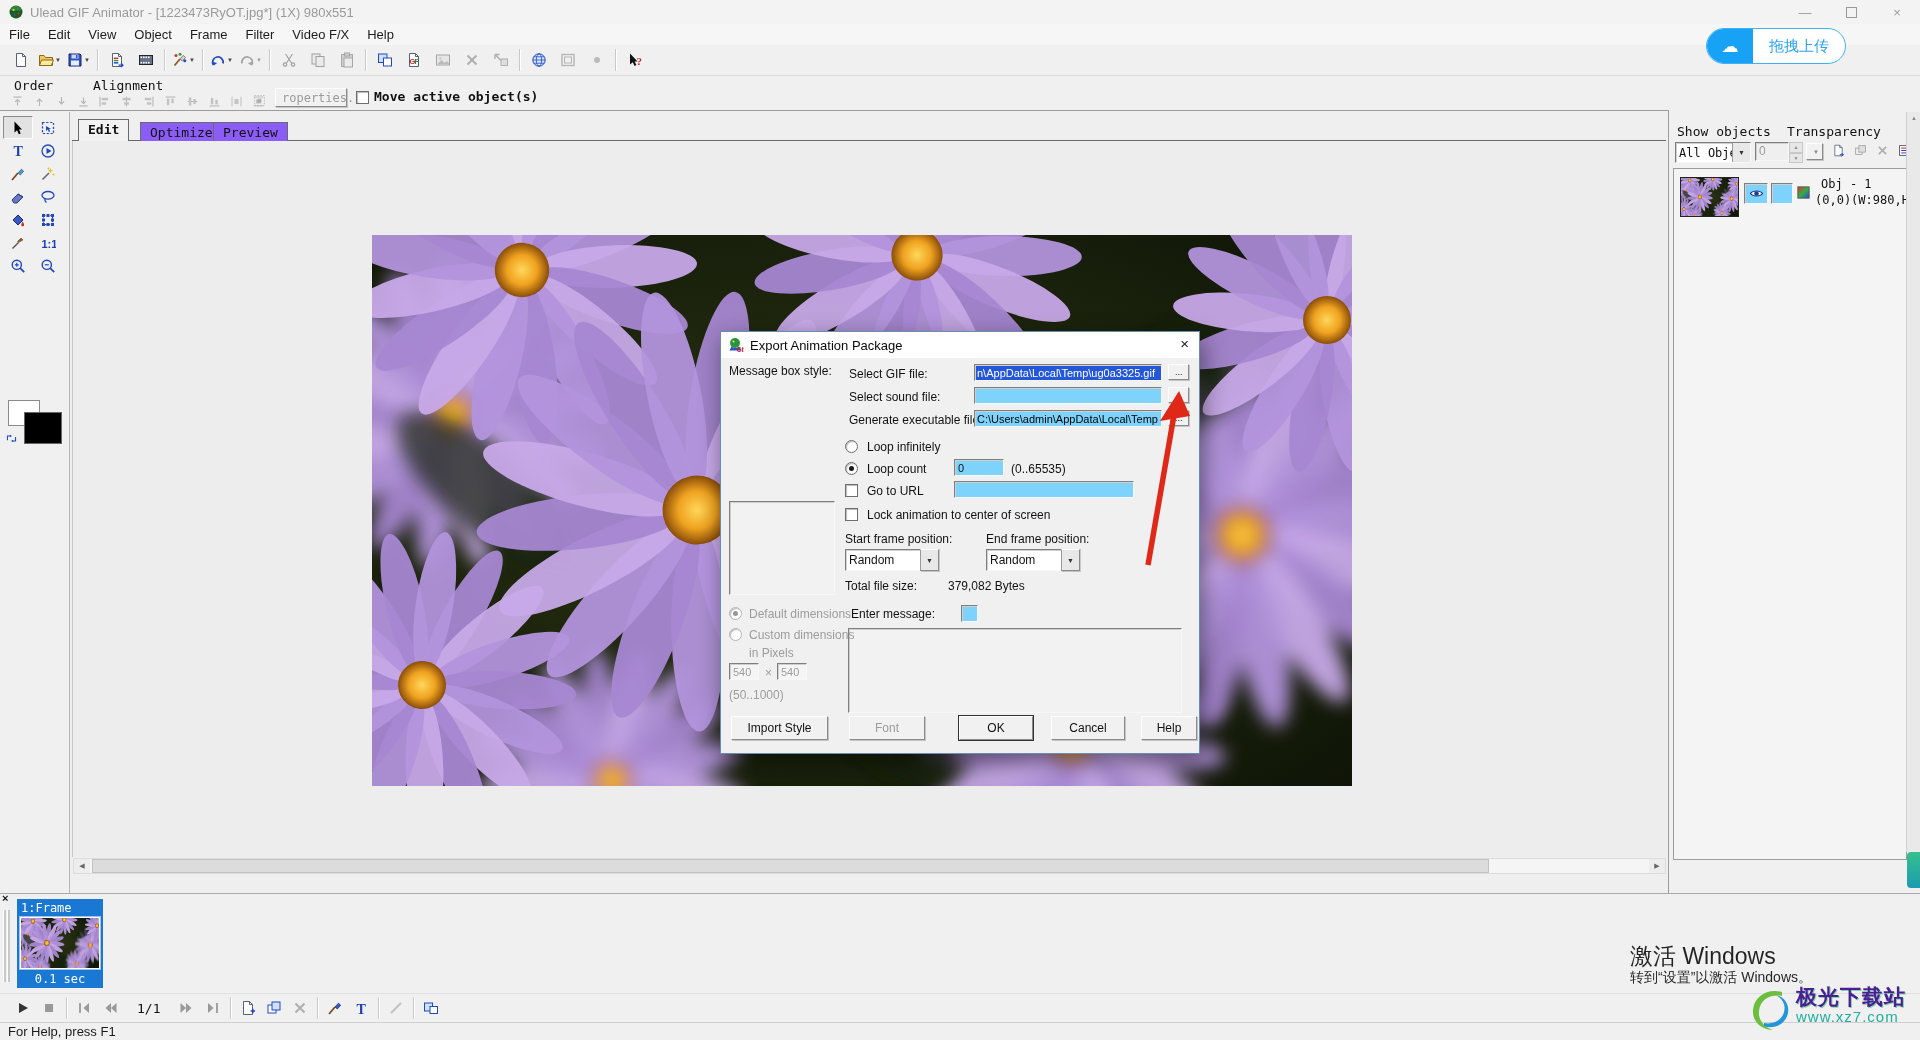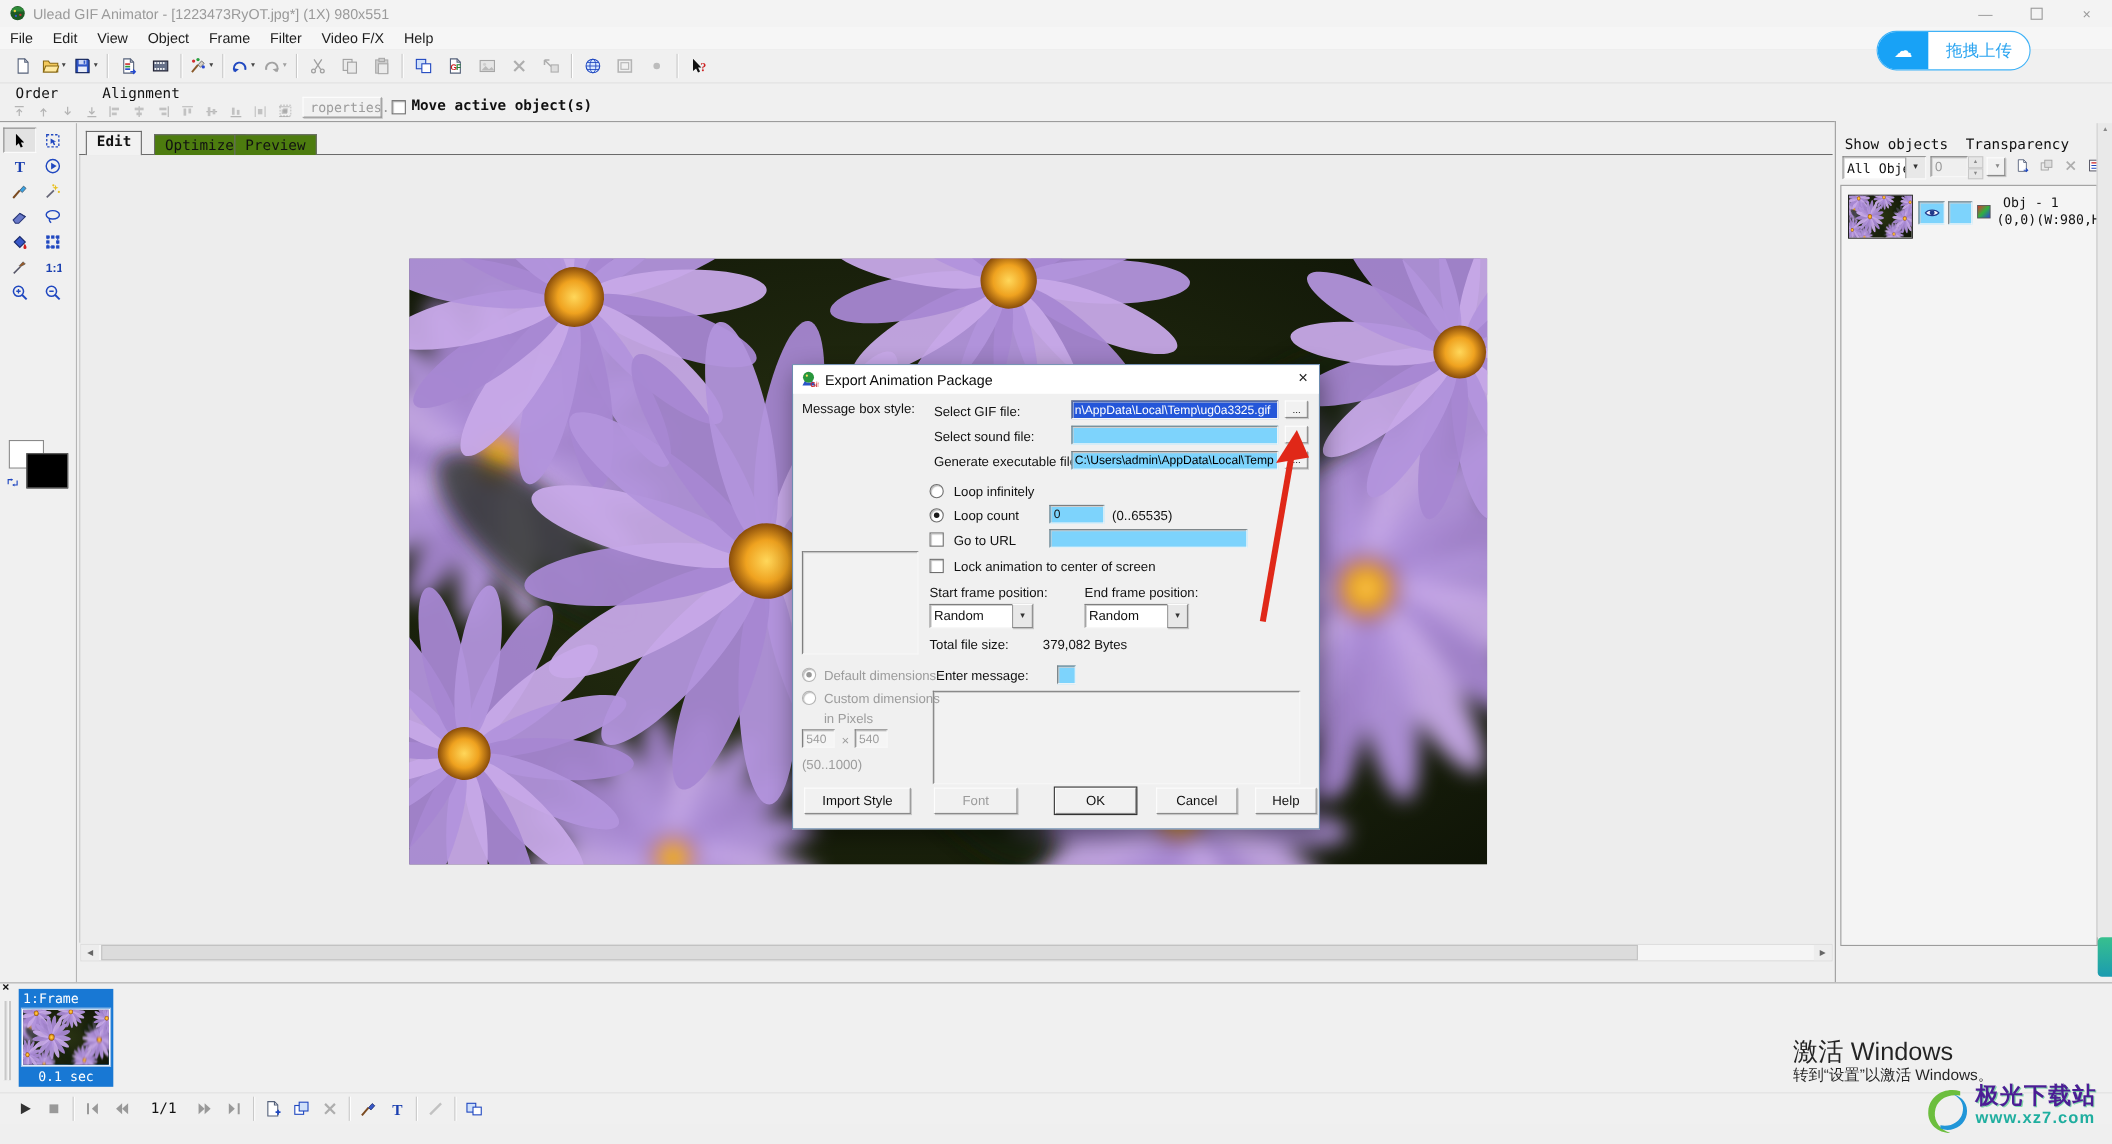--- a/index.html
+++ b/index.html
@@ -33,21 +33,21 @@
   button.ras.graytext{color:#9c9c9c;}
   .radio{display:inline-block;width:11px;height:11px;border-radius:50%;background:#fff;border:1px solid #6e6e6e;box-shadow:inset 1px 1px 1px #bbb;vertical-align:-2px;}
   .radio.on::after{content:"";display:block;width:5px;height:5px;border-radius:50%;background:#1a1a1a;margin:3px 0 0 3px;}
   .radio.disd{border-color:#b4b4b4;}
   .radio.disd.on::after{background:#969696;}
   .chk{display:inline-block;width:11px;height:11px;background:#fff;border:1px solid #6e6e6e;box-shadow:inset 1px 1px 1px #bbb;vertical-align:-2px;}
   .combo{display:flex;align-items:center;background:#fff;border:1px solid;border-color:#7f7f7f #f7f7f7 #f7f7f7 #7f7f7f;box-shadow:inset 1px 1px 0 #cfcfcf;}
   .combo .cval{flex:1;padding:1px 3px;font-size:12px;}
   .combo .cbtn{width:17px;height:100%;background:#e8e8e8;border-left:1px solid #9a9a9a;display:flex;align-items:center;justify-content:center;font-size:7px;color:#333;}
   
-  .tab{position:absolute;box-sizing:border-box;border:1px solid #6a6a6a;border-bottom:none;background:#4d7c0f;
+  .tab{position:absolute;box-sizing:border-box;border:1px solid #6a6a6a;border-bottom:none;background:#8b5cf6;
        font-family:"DejaVu Sans Mono",monospace;font-weight:bold;font-size:13px;padding:2px 9px 0 9px;}
   
   .dialog{left:720px;top:331px;width:478px;height:421px;background:#f0f0f0;border:1px solid #6d8cb0;
           box-shadow:3px 8px 22px rgba(0,0,0,.45);z-index:40;}
   .dlgtitle{position:absolute;left:0;top:0;width:100%;height:26px;background:#ffffff;display:flex;align-items:center;}
   .dlgtitle .t{font-size:13px;color:#0a0a0a;margin-left:6px;}
   .dlabel{position:absolute;font-size:12px;color:#111;white-space:nowrap;}
   .dlabel.gray{color:#9c9c9c;}
   .fld{position:absolute;font-size:11px;box-sizing:border-box;overflow:hidden;white-space:nowrap;}
   .lst{position:absolute;left:8px;top:58px;width:104px;height:103px;background:#fff;overflow:hidden;}
@@ -67,21 +67,21 @@
   .pbar .pos{font-size:13px;margin:0 14px;}
   .statusbar{left:0;top:1022px;width:1920px;height:18px;background:#f0f0f0;border-top:1px solid #cfcfcf;display:flex;align-items:center;padding-left:8px;box-sizing:border-box;font-size:13px;color:#1a1a1a;}
   
   .pill{left:1706px;top:28px;width:138px;height:34px;border:1px solid #3fb2f7;border-radius:18px;background:#fff;display:flex;overflow:hidden;z-index:30;}
   .pill .lft{width:46px;background:#18a2f6;display:flex;align-items:center;justify-content:center;color:#fff;font-size:17px;}
   .pill .rgt{flex:1;display:flex;align-items:center;justify-content:center;color:#2aa4f0;font-size:15px;}
   
   .activate{color:#000000;opacity:.85;z-index:70;pointer-events:none;}
   .logo{z-index:80;pointer-events:none;display:flex;align-items:flex-start;}
   .logoname{font-size:21px;font-weight:bold;color:#4c1d95;text-shadow:1px 1px 0 #7fd4a9;letter-spacing:1px;line-height:22px;}
-  .logourl{font-size:15px;font-weight:bold;color:#1fae9f;letter-spacing:1px;}
+  .logourl{font-size:15px;font-weight:normal;color:#1fae9f;letter-spacing:1px;}
   .palette{left:0;top:112px;width:70px;height:781px;background:#f0f0f0;border-right:1px solid #b5b5b5;box-sizing:border-box;}
   .palette .grid{position:absolute;left:3px;top:4px;width:64px;display:flex;flex-wrap:wrap;}
   .palette .icobtn{width:30px;height:23px;margin:0;}
   .hscroll{left:73px;top:858px;width:1593px;height:16px;background:#f5f5f5;border:1px solid #dcdcdc;box-sizing:border-box;display:flex;align-items:center;}
   .hscroll .ar{width:16px;height:14px;display:flex;align-items:center;justify-content:center;font-size:7px;color:#666;background:#ededed;}
   .hscroll .th{height:12px;background:#dcdcdc;border:1px solid #c2c2c2;}
 </style>
 </head>
 <body>
 
@@ -1469,20 +1469,23 @@
       <button class="icobtn">
         <span>
           <svg viewBox="0 0 16 16">
             <rect x="1.5" y="3" width="8" height="8" fill="#cfe0fa" stroke="#2048c0"></rect>
             <rect x="7" y="6.5" width="7.5" height="7" fill="#fff" stroke="#2048c0"></rect>
           </svg>
         </span>
       </button>
     </div>
 
+  <div class="abs statusbar">
+    <span>For Help, press F1</span>
+  </div>
 
   <div class="abs activate" style="left:1630px;top:941px;font-size:23px;">激活 Windows</div>
   <div class="abs activate" style="left:1630px;top:969px;font-size:14px;">转到“设置”以激活 Windows。</div>
 
   <div class="abs logo" style="left:1748px;top:986px;">
     <svg viewBox="0 0 44 48" width="44" height="48">
       <path d="M34 6C20 2 6 10 5 24c-1 12 9 20 20 20-9-3-15-10-14-19C12 14 22 8 34 10z" fill="#6cbe3e"></path>
       <path d="M16 40c10 4 22-2 24-13 1.5-9-4-16-12-18 7 4 10 10 8 17-2 8-11 13-20 11z" fill="#2196d8"></path>
     </svg>
     <div style="margin-left:4px;">

